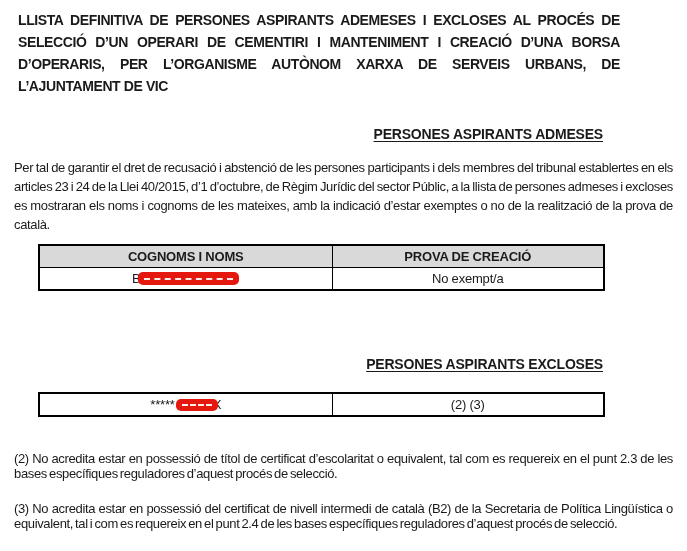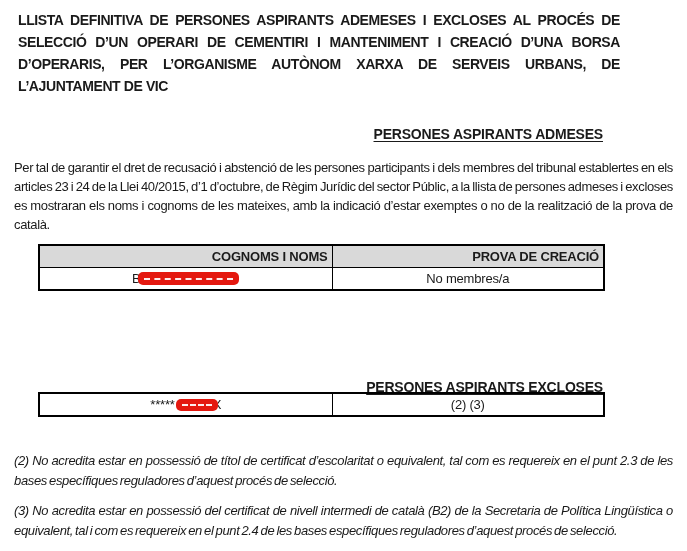--- a/index.html
+++ b/index.html
@@ -18,31 +18,31 @@
   }
 
   
   .section-heading{
     left:38px;width:565px;text-align:right;
     font-size:14px;font-weight:bold;letter-spacing:-0.2px;
     text-decoration:underline;
     text-underline-offset:2px;
   }
   #heading-admeses{top:126px;}
-  #heading-excloses{top:356px;margin-top:23px;}
+  #heading-excloses{top:356px;}
 
   
   .para{
     left:14px;width:659px;
     font-size:13px;line-height:19px;
     letter-spacing:-0.35px;word-spacing:-1.2px;
     text-align:justify;
   }
   #intro-para{top:158px;}
-  .note{line-height:20px;font-style:italic;}
+  .note{line-height:15px;}
   #note-2{top:451px;}
   #note-3{top:501px;}
 
   
   table.doc-table{
     border-collapse:collapse;table-layout:fixed;
     width:565px;left:38px;
     font-size:13px;letter-spacing:-0.2px;
   }
   #table-admeses{top:244px;}
@@ -50,21 +50,20 @@
   table.doc-table{border:2px solid #000;}
   table.doc-table td,table.doc-table th{
     border:1.4px solid #000;
     height:21px;padding:0 4px;
     text-align:center;vertical-align:middle;
     overflow:hidden;white-space:nowrap;
   }
   table.doc-table th{
     background:var(--header-bg,#d9d9d9);
     font-weight:bold;
-    text-align:right;
   }
   col.c1{width:293px;}
   col.c2{width:272px;}
 
   
   .redact{
     display:inline-block;position:relative;z-index:2;
     background:var(--red,#e4180f);
     border-radius:5px;vertical-align:middle;
   }
@@ -91,21 +90,21 @@
       <col class="c1">
       <col class="c2">
     </colgroup>
   <tbody>
       <tr>
     <th>COGNOMS I NOMS</th>
     <th>PROVA DE CREACIÓ</th>
   </tr>
   <tr>
     <td><span>B</span><span class="redact redact-name-2"></span></td>
-    <td>No membres/a</td>
+    <td>No exempt/a</td>
   </tr>
 </tbody>
   </table>
 
 <div class="abs section-heading" id="heading-excloses">PERSONES ASPIRANTS EXCLOSES</div>
 
 <table class="abs doc-table" id="table-excloses">
   <colgroup>
       <col class="c1">
       <col class="c2">

